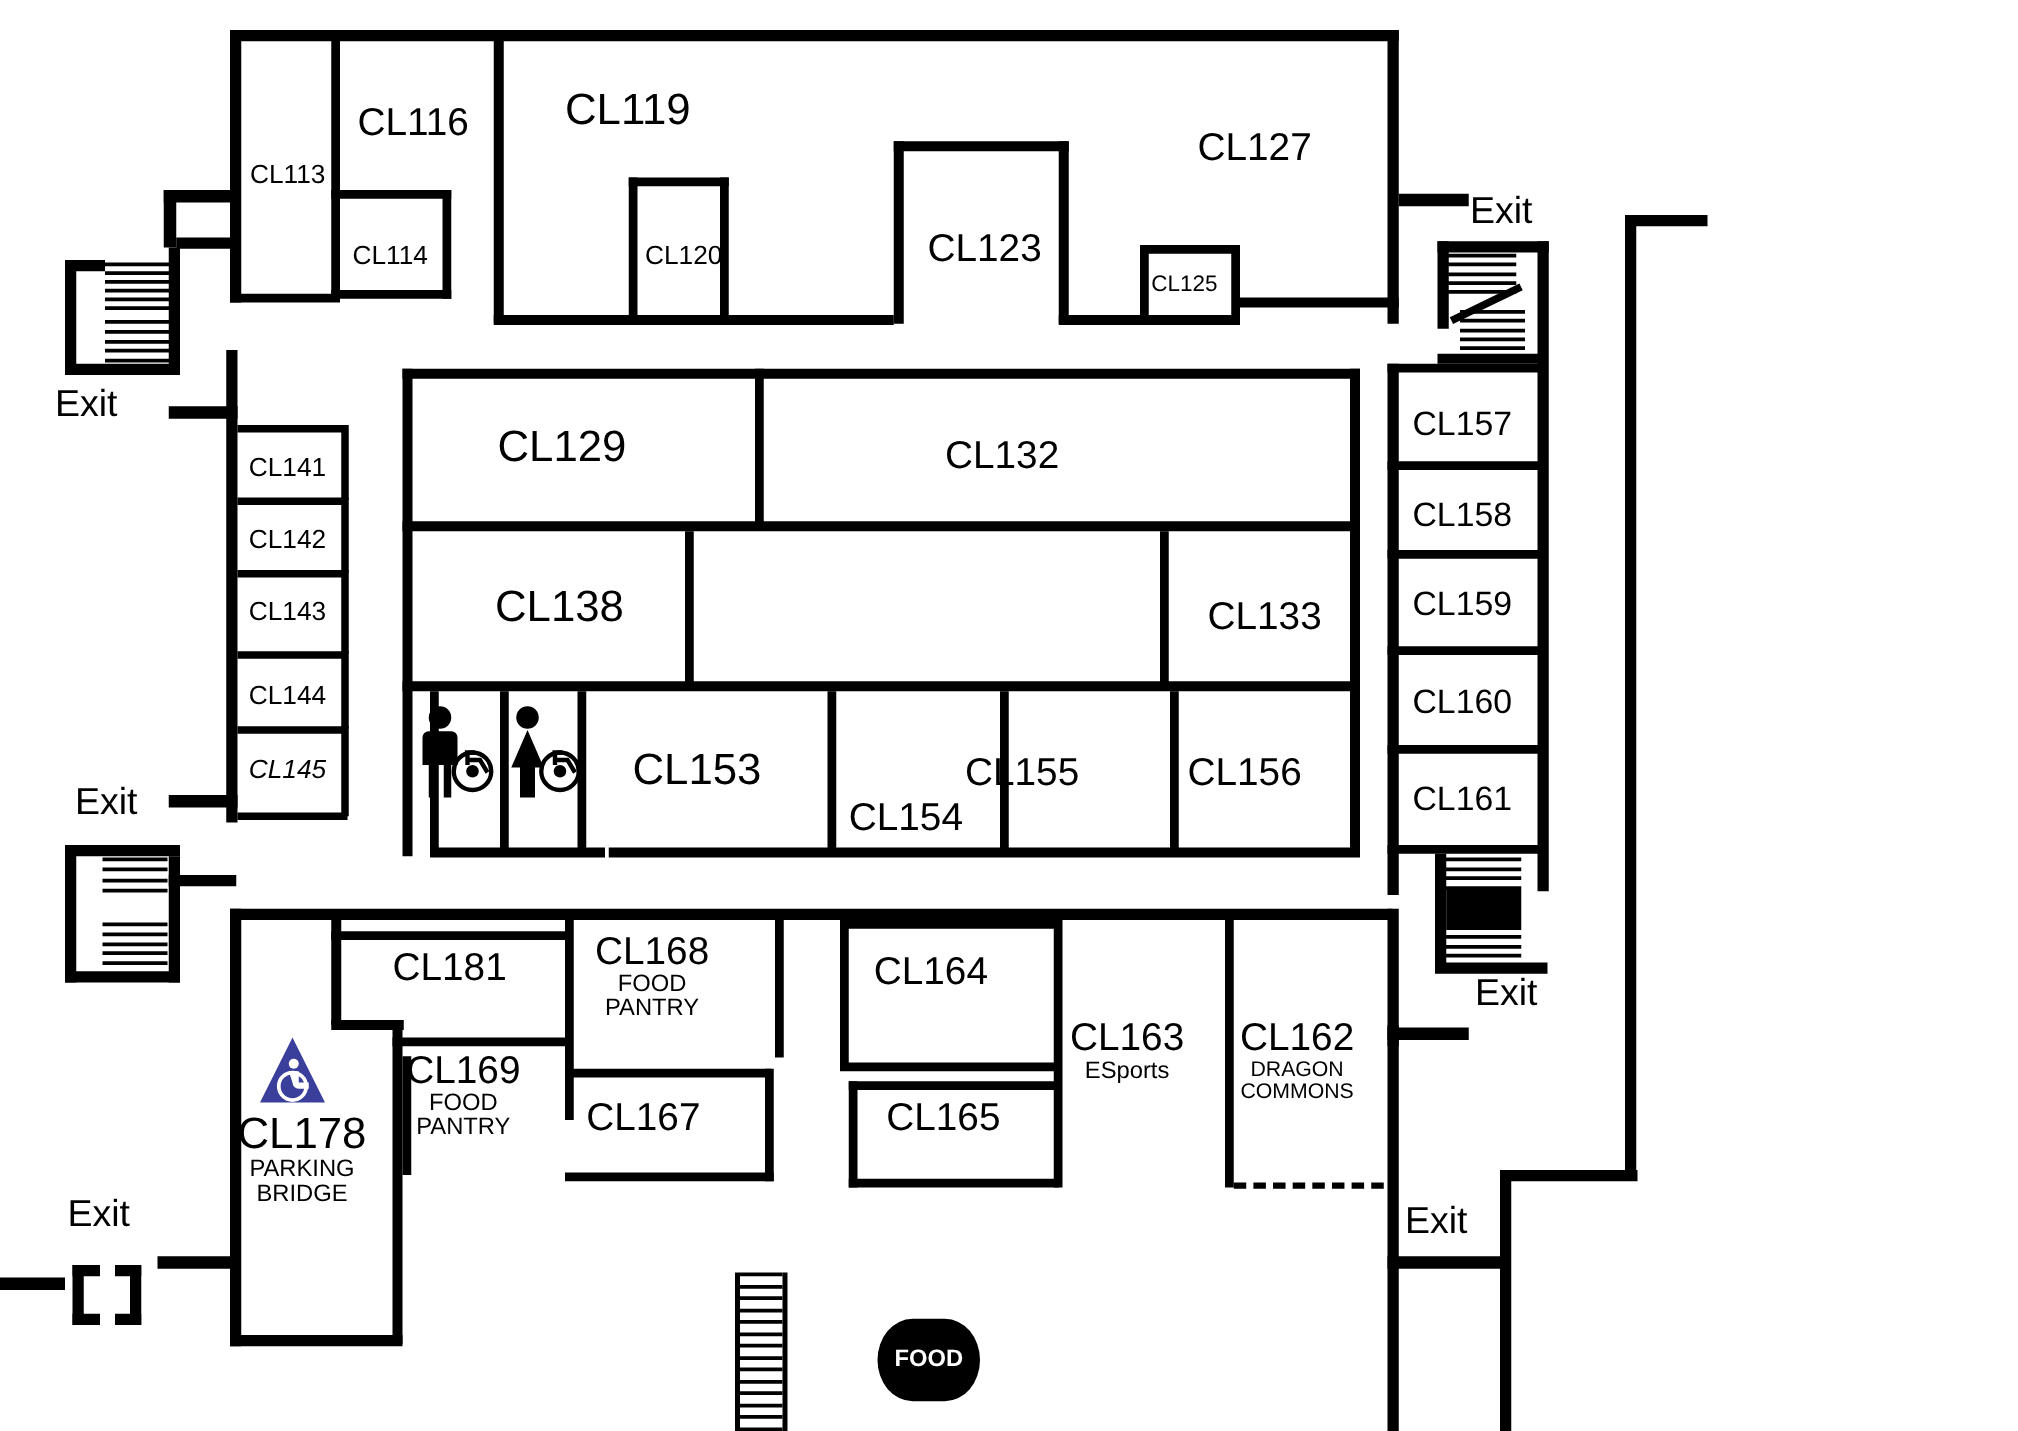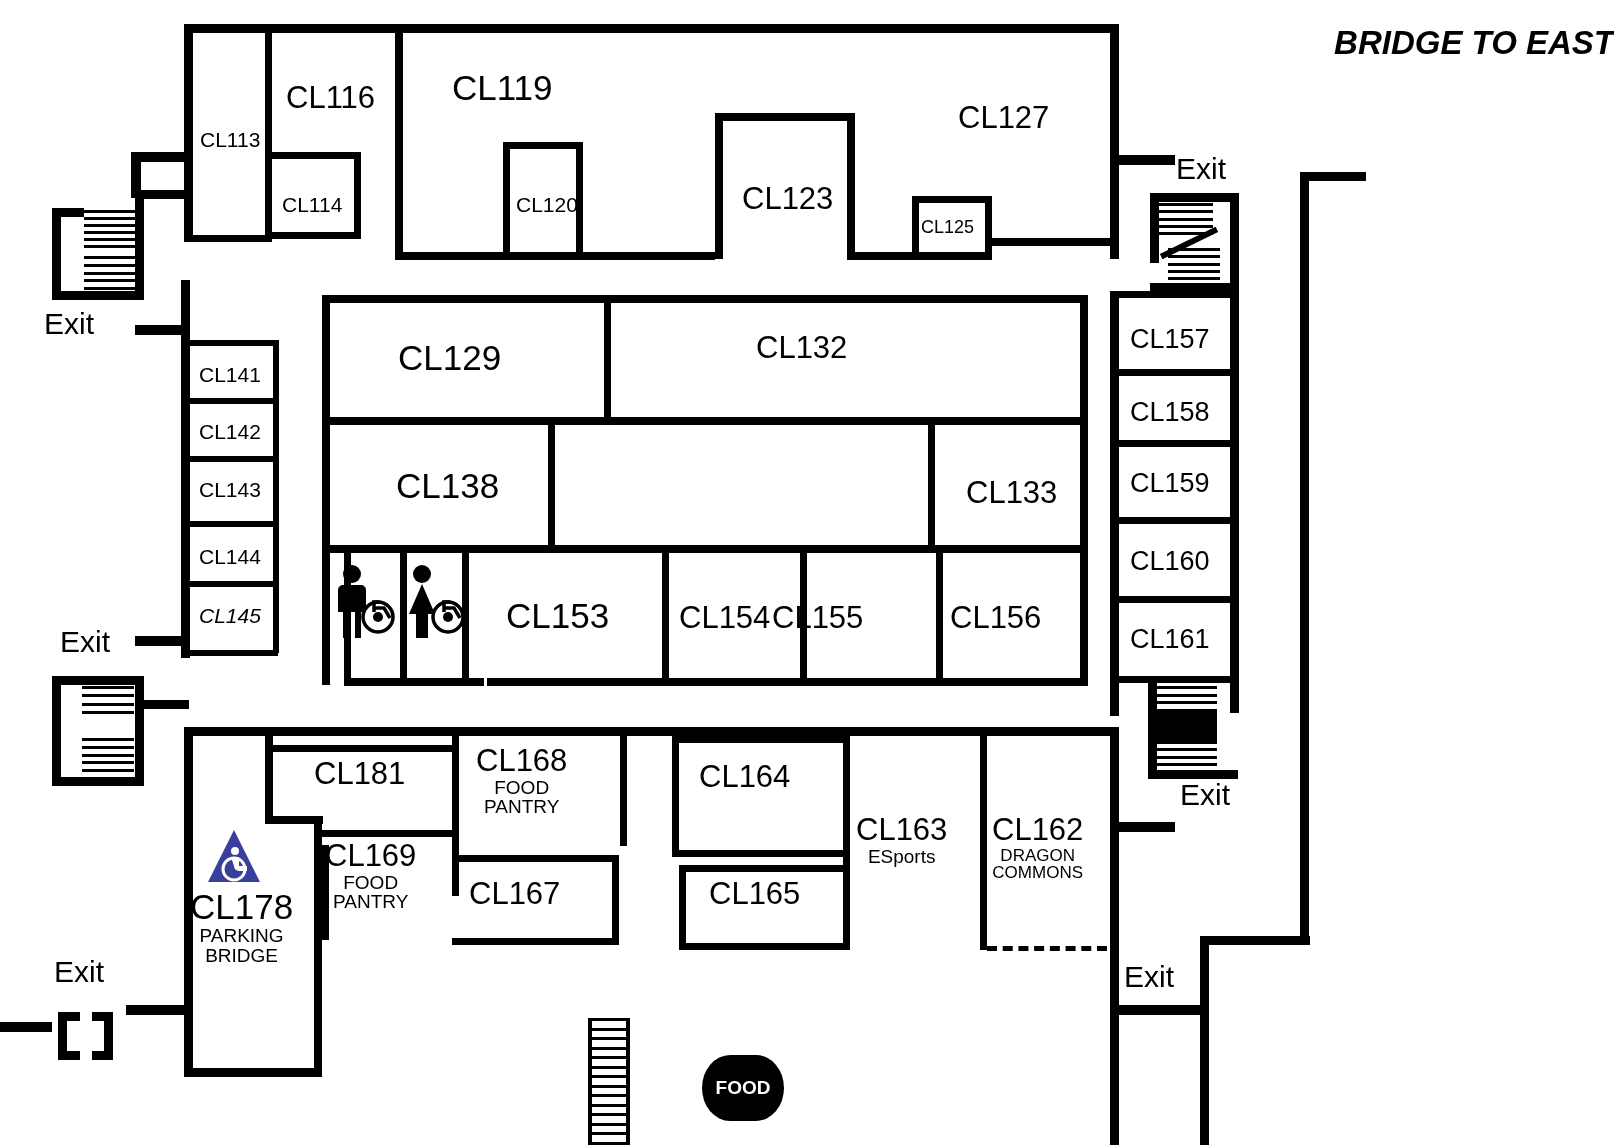--- a/index.html
+++ b/index.html
@@ -93,21 +93,21 @@
     position: absolute;
     border-top: 5px dashed #000;
   }
 </style>
 </head>
 <body>
 
 <div id="map">
 
   <div class="bridge" style="right:0px; top:22px; width:420px;">
-    <span>BRIDGE TO EAST</span><br>
+    <br>
   </div>
 
   <div class="wall" style="left:184px; top:24px; width:935px; height:9px;"></div>
 
   <div class="wall" style="left:184px; top:24px; width:9px; height:218px;"></div>
 
   <div class="wall" style="left:1110px; top:24px; width:9px; height:235px;"></div>
 
   <div class="wall" style="left:265px; top:24px; width:7px; height:215px;"></div>
 
@@ -371,26 +371,26 @@
   <div class="label lbl-lg" style="left:742px; top:183px;">CL123</div>
   <div class="label lbl-xs" style="left:921px; top:218px;">CL125</div>
 
   <div class="label lbl-sm" style="left:199px; top:364px;">CL141</div>
   <div class="label lbl-sm" style="left:199px; top:421px;">CL142</div>
   <div class="label lbl-sm" style="left:199px; top:479px;">CL143</div>
   <div class="label lbl-sm" style="left:199px; top:546px;">CL144</div>
   <div class="label lbl-sm" style="left:199px; top:605px;font-style:italic;">CL145</div>
 
   <div class="label lbl-xl" style="left:398px; top:340px;">CL129</div>
-  <div class="label lbl-lg" style="left:756px; top:332px;">CL132</div>
+  <div class="label lbl-lg" style="left:756px; top:348px;">CL132</div>
   <div class="label lbl-xl" style="left:396px; top:468px;">CL138</div>
   <div class="label lbl-lg" style="left:966px; top:477px;">CL133</div>
 
   <div class="label lbl-xl" style="left:506px; top:598px;">CL153</div>
-  <div class="label lbl-lg" style="left:679px; top:602px;">CL154</div>
+  <div class="label lbl-lg" style="left:679px; top:638px;">CL154</div>
   <div class="label lbl-lg" style="left:772px; top:602px;">CL155</div>
   <div class="label lbl-lg" style="left:950px; top:602px;">CL156</div>
 
   <div class="label lbl-md" style="left:1130px; top:325px;">CL157</div>
   <div class="label lbl-md" style="left:1130px; top:398px;">CL158</div>
   <div class="label lbl-md" style="left:1130px; top:469px;">CL159</div>
   <div class="label lbl-md" style="left:1130px; top:547px;">CL160</div>
   <div class="label lbl-md" style="left:1130px; top:625px;">CL161</div>
 
   <div class="label lbl-lg" style="left:314px; top:758px;">CL181</div>

